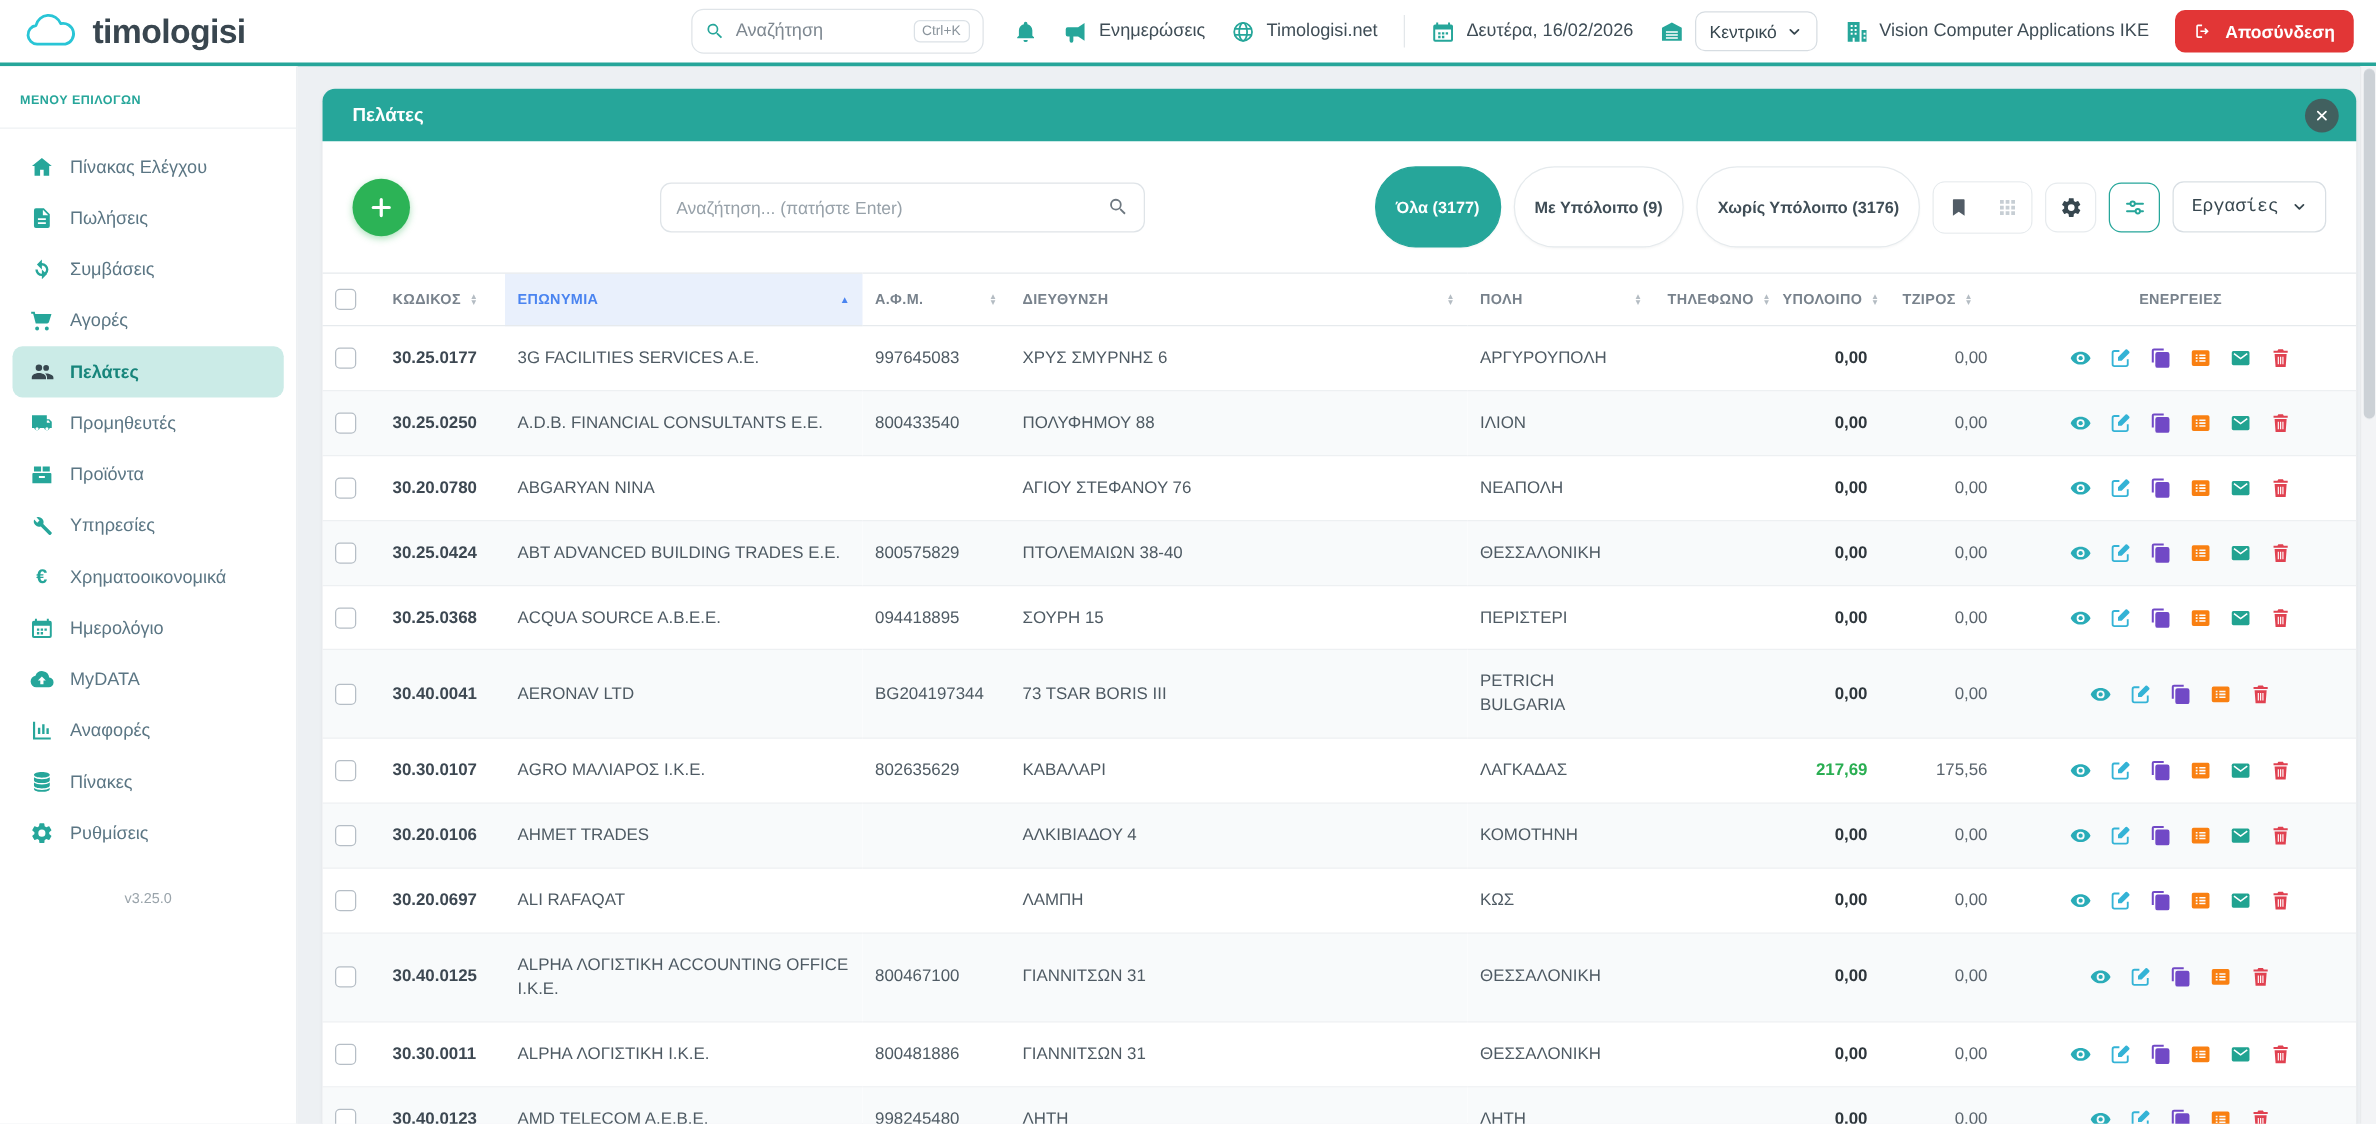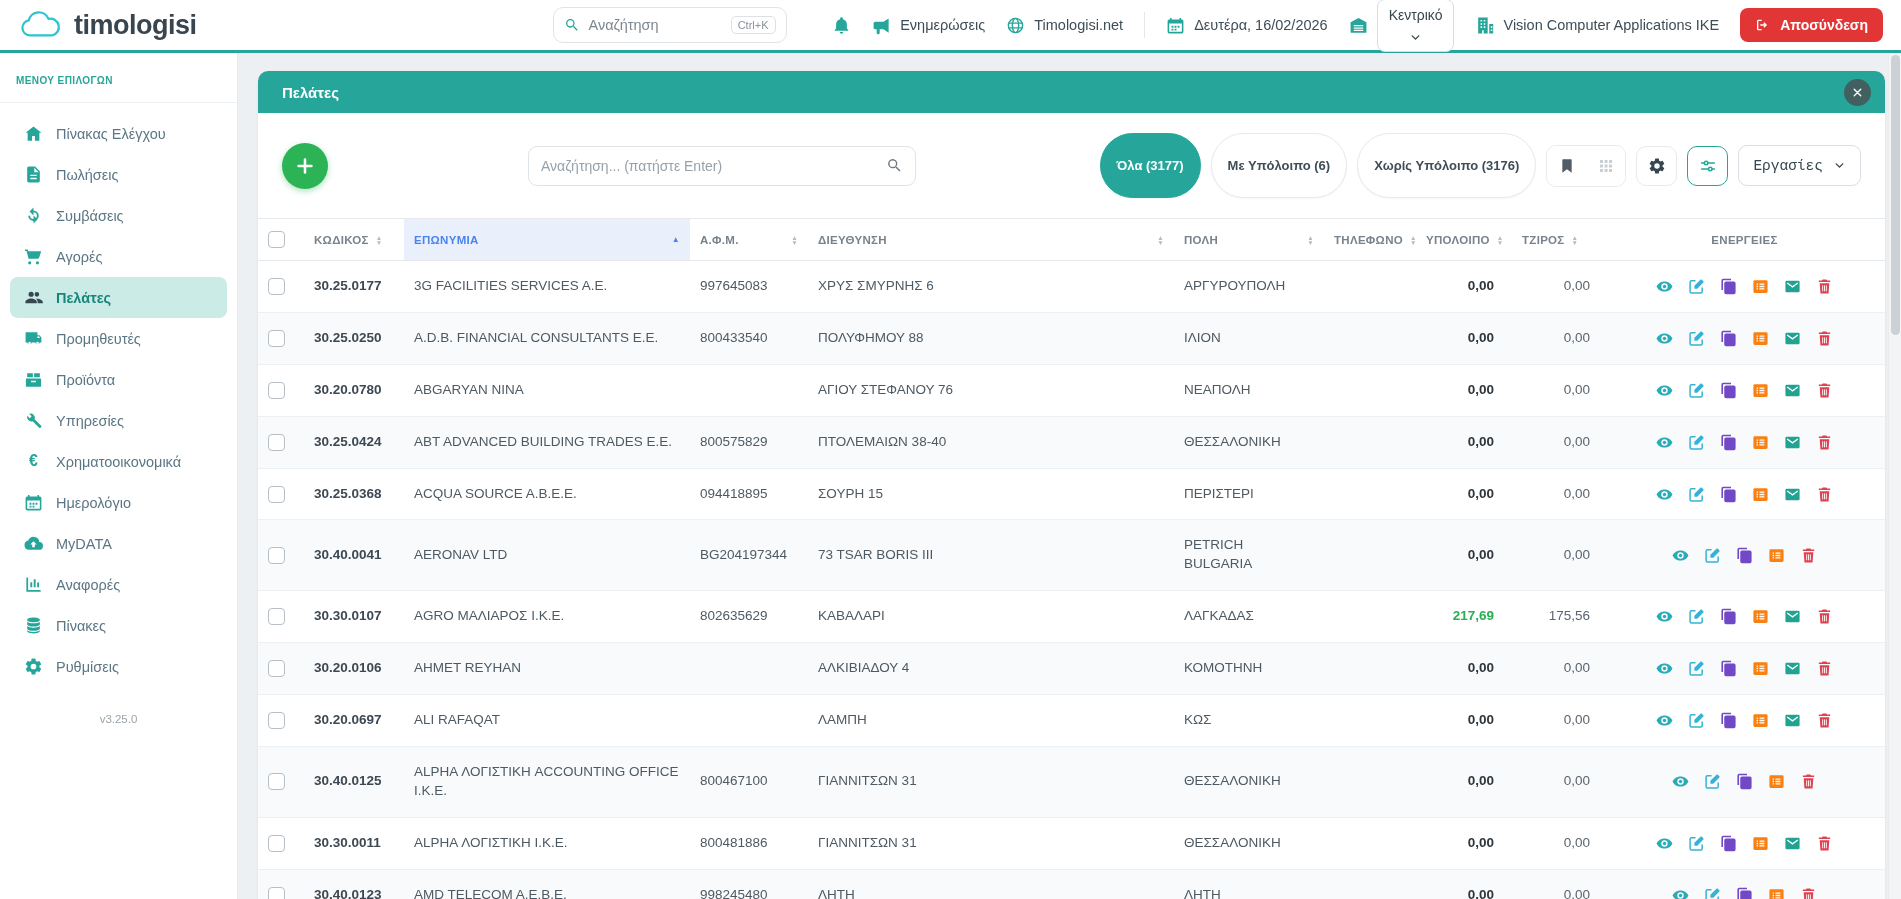--- a/index.html
+++ b/index.html
@@ -20,21 +20,21 @@
   .kbd { font-size:11px; color:#8a949c; border:1px solid #dbe1e6; border-radius:5px;
          padding:2px 6px; background:#fff; }
   .top-right { margin-left:auto; display:flex; align-items:center; gap:21px; }
   .t-ico svg { width:19px; height:19px; fill:#26a69a; display:block; }
   .t-ico.stroke svg { fill:none; stroke:#26a69a; }
   .top-link, .top-item { display:flex; align-items:center; gap:9px; font-size:14.5px;
                          color:#3f4d56; white-space:nowrap; }
   .top-link { cursor:pointer; }
   .vdiv { width:1px; height:26px; background:#e3e7ea; }
   .select { border:1px solid #d7dde2; border-radius:8px; padding:7px 11px; display:flex;
-            align-items:center; gap:8px; font-size:14px; color:#37474f; background:#fff; cursor:pointer;flex-direction:column; }
+            align-items:center; gap:8px; font-size:14px; color:#37474f; background:#fff; cursor:pointer; }
   .select .chev svg { width:13px; height:13px; display:block; }
   .logout { background:#e23636; border:none; color:#fff; font-family:inherit; font-size:14px;
             font-weight:700; border-radius:8px; padding:9px 15px; display:flex; align-items:center;
             gap:9px; cursor:pointer; }
   .logout svg { width:16px; height:16px; fill:#fff; display:block; }
 
   
   .shell { display:flex; height:846px; }
   .sidebar { width:238px; background:#fff; border-right:1px solid #e8ecef; flex:none; }
   .menu-title { padding:22px 20px 16px 16px; color:#26a69a; font-size:10px; font-weight:800;
@@ -379,21 +379,21 @@
           <input placeholder="Αναζήτηση... (πατήστε Enter)" style="">
           <span class="mag">
               <svg viewBox="0 0 24 24">
                 <path d="M15.5 14h-.8l-.3-.3a6.5 6.5 0 1 0-.7.7l.3.3v.8l5 5 1.5-1.5-5-5zm-6 0a4.5 4.5 0 1 1 0-9 4.5 4.5 0 0 1 0 9z"></path>
               </svg>
             </span>
         </div>
         <div class="tb-right">
           <div id="filter-pills" style="display:flex;gap:10px">
               <button class="pill active">Όλα (3177)</button>
-              <button class="pill">Με Υπόλοιπο (6)</button>
+              <button class="pill">Με Υπόλοιπο (9)</button>
               <button class="pill">Χωρίς Υπόλοιπο (3176)</button>
             </div>
           <div class="icon-group">
             <button class="bm">
               <span>
                   <svg viewBox="0 0 24 24">
                     <path d="M6 2h12a1 1 0 0 1 1 1v19l-7-5-7 5V3a1 1 0 0 1 1-1z"></path>
                   </svg>
                 </span>
             </button>
@@ -872,21 +872,21 @@
                       <path d="M9.4 10.4v8.4M12 10.4v8.4M14.6 10.4v8.4" stroke="#fff" stroke-width="1.3" fill="none"></path>
                     </svg>
                   </span>
                 </div>
               </td>
   </tr>
 
   <tr>
     <td class="c-cb"><span class="cb"></span></td>
     <td class="cell-code">30.20.0106</td>
-    <td>AHMET REYHAN</td>
+    <td>AHMET TRADES</td>
     <td></td>
     <td>ΑΛΚΙΒΙΑΔΟΥ 4</td>
     <td>ΚΟΜΟΤΗΝΗ</td>
     <td></td>
     <td class="cell-balance">0,00</td>
     <td class="cell-turnover">0,00</td>
     <td>
                 <div class="acts">
                   <span class="act act-view">
                     <svg viewBox="0 0 24 24">

